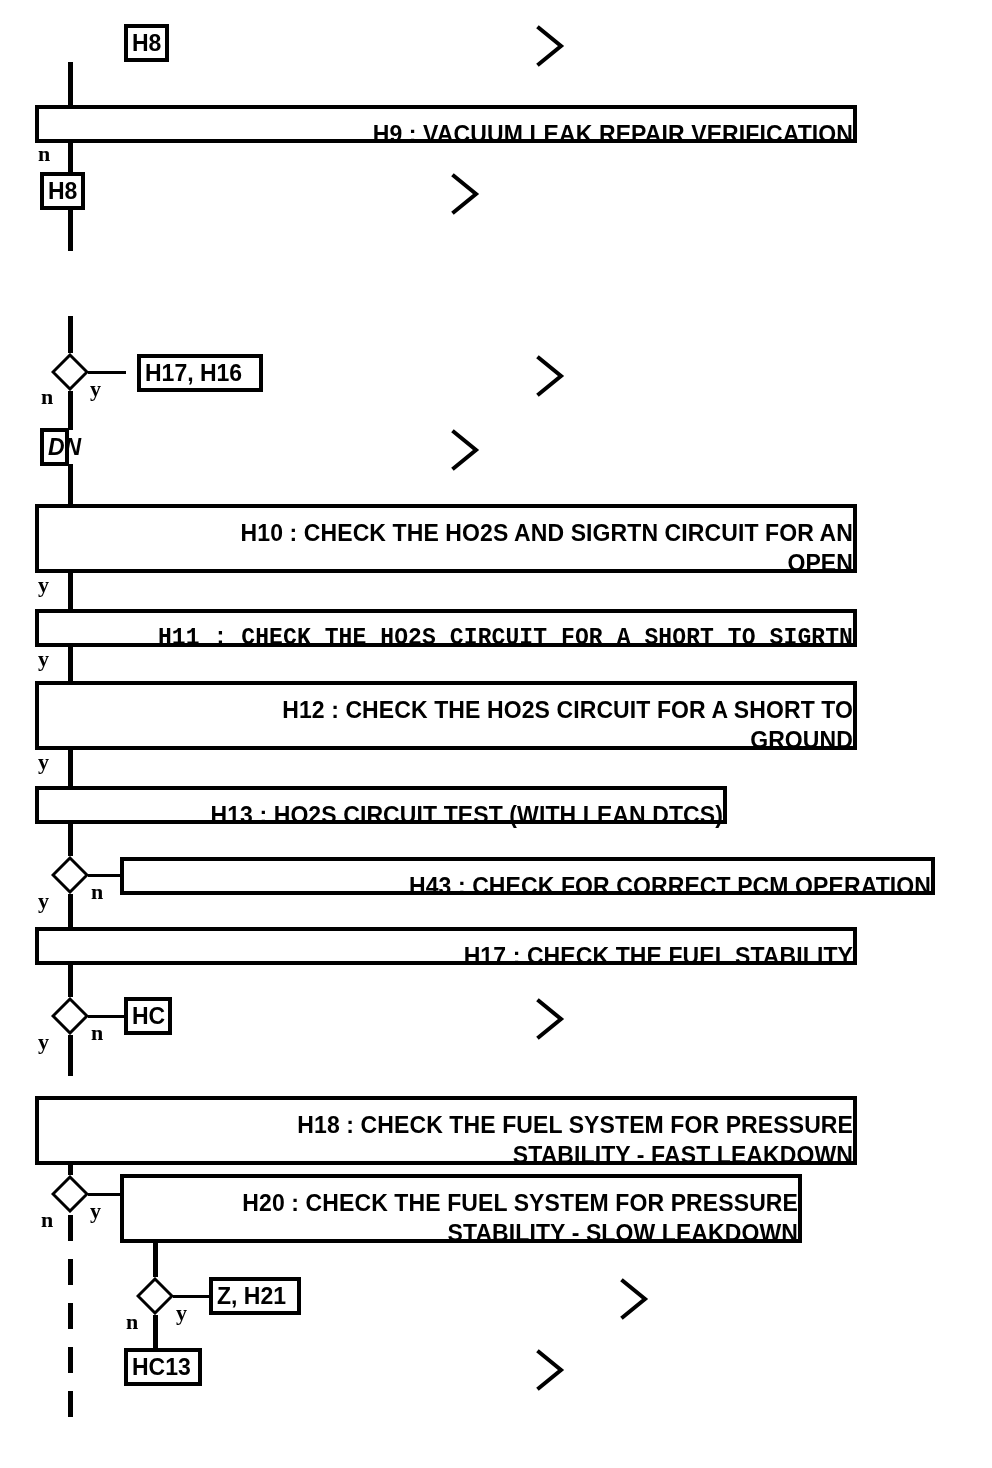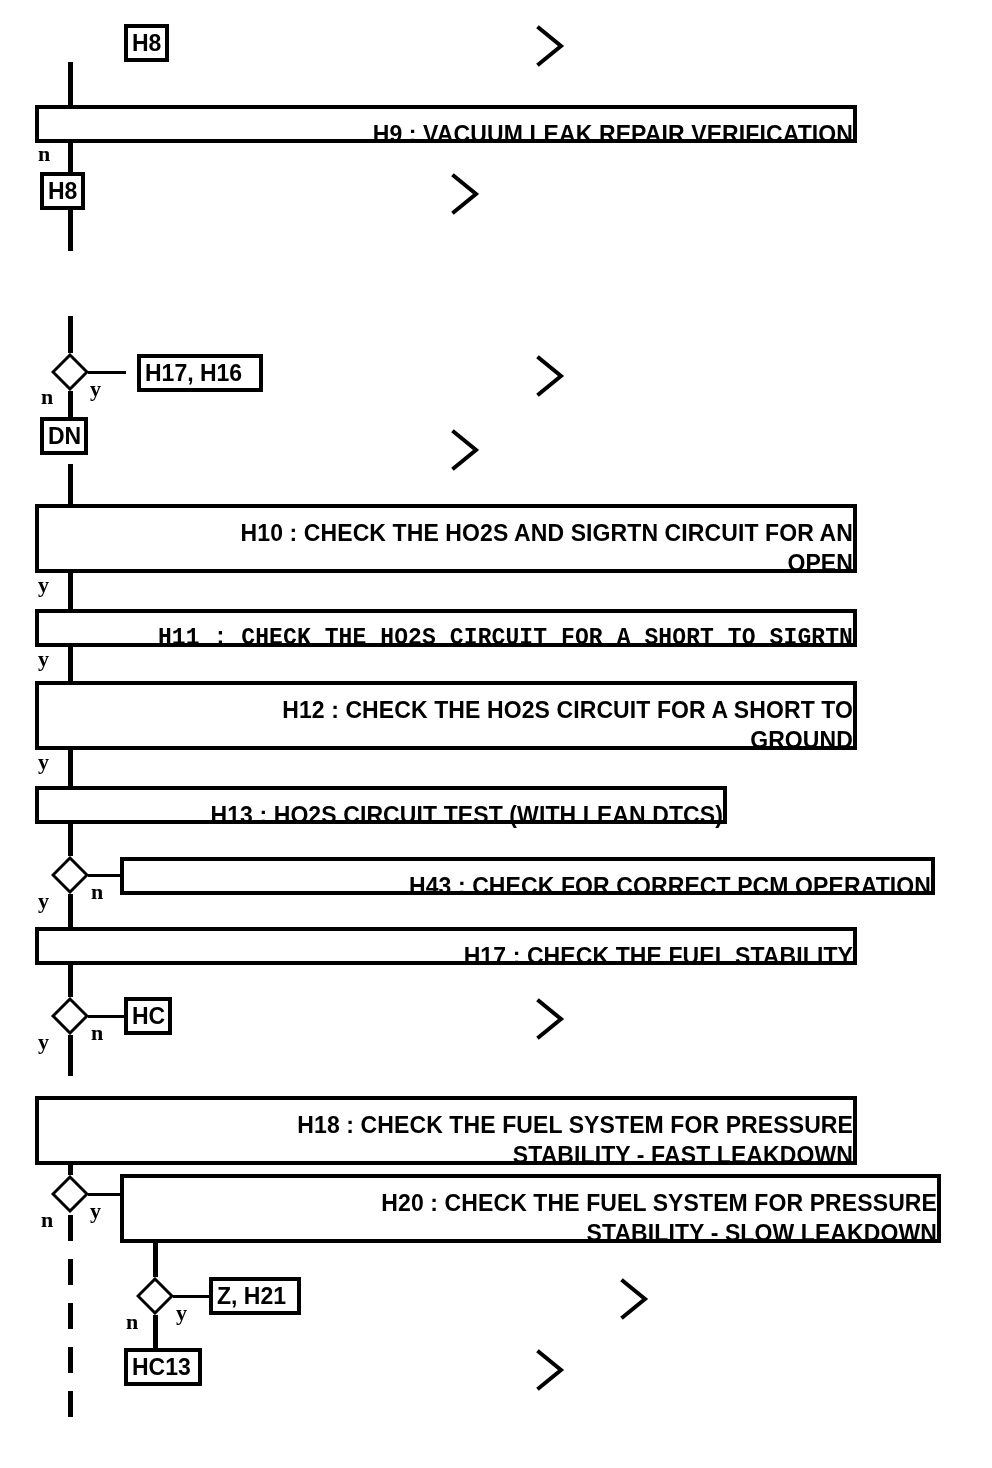--- a/index.html
+++ b/index.html
@@ -147,26 +147,26 @@
     <div class="step-box" style="left: 35px; top: 504px; width: 822px; height: 69px;">H10 : CHECK THE HO2S AND SIGRTN CIRCUIT FOR AN
 OPEN</div>
     <div class="step-box" style="left: 35px; top: 609px; width: 822px; height: 38px; font-family: Liberation Mono, monospace;">H11 : CHECK THE HO2S CIRCUIT FOR A SHORT TO SIGRTN</div>
     <div class="step-box" style="left: 35px; top: 681px; width: 822px; height: 69px;">H12 : CHECK THE HO2S CIRCUIT FOR A SHORT TO
 GROUND</div>
     <div class="step-box" style="left: 35px; top: 786px; width: 692px; height: 38px;">H13 : HO2S CIRCUIT TEST (WITH LEAN DTCS)</div>
     <div class="step-box" style="left: 120px; top: 857px; width: 815px; height: 38px;">H43 : CHECK FOR CORRECT PCM OPERATION</div>
     <div class="step-box" style="left: 35px; top: 927px; width: 822px; height: 38px;">H17 : CHECK THE FUEL STABILITY</div>
     <div class="step-box" style="left: 35px; top: 1096px; width: 822px; height: 69px;">H18 : CHECK THE FUEL SYSTEM FOR PRESSURE
 STABILITY - FAST LEAKDOWN</div>
-    <div class="step-box" style="left: 120px; top: 1174px; width: 821px; height: 69px;">H20 : CHECK THE FUEL SYSTEM FOR PRESSURE
+    <div class="step-box" style="left: 120px; top: 1174px; width: 682px; height: 69px;">H20 : CHECK THE FUEL SYSTEM FOR PRESSURE
 STABILITY - SLOW LEAKDOWN</div>
     <div class="tag-box" style="left: 124px; top: 24px; width: 45px; height: 38px;">H8</div>
     <div class="tag-box" style="left: 40px; top: 172px; width: 45px; height: 38px;">H8</div>
     <div class="tag-box" style="left: 124px; top: 354px; width: 126px; height: 38px; margin-left: 13px;">H17, H16</div>
-    <div class="tag-box" style="left: 40px; top: 417px; width: 48px; height: 38px;">DN</div>
+    <div class="tag-box" style="left: 40px; top: 428px; width: 29px; height: 38px; font-style: italic;">DN</div>
     <div class="tag-box" style="left: 124px; top: 997px; width: 48px; height: 38px;">HC</div>
     <div class="tag-box" style="left: 209px; top: 1277px; width: 92px; height: 38px;">Z, H21</div>
     <div class="tag-box" style="left: 124px; top: 1348px; width: 78px; height: 38px;">HC13</div>
     <div class="branch-label" style="left: 38px; top: 143px;">n</div>
     <div class="branch-label" style="left: 90px; top: 378px;">y</div>
     <div class="branch-label" style="left: 41px; top: 386px;">n</div>
     <div class="branch-label" style="left: 38px; top: 574px;">y</div>
     <div class="branch-label" style="left: 38px; top: 648px;">y</div>
     <div class="branch-label" style="left: 38px; top: 751px;">y</div>
     <div class="branch-label" style="left: 91px; top: 881px;">n</div>

